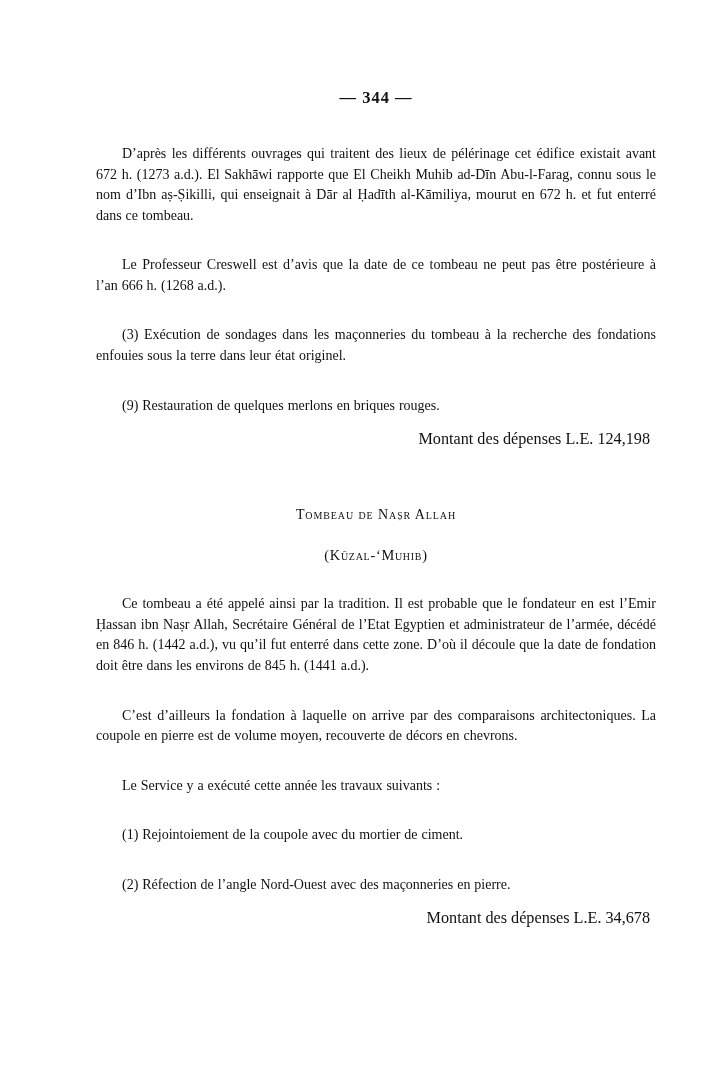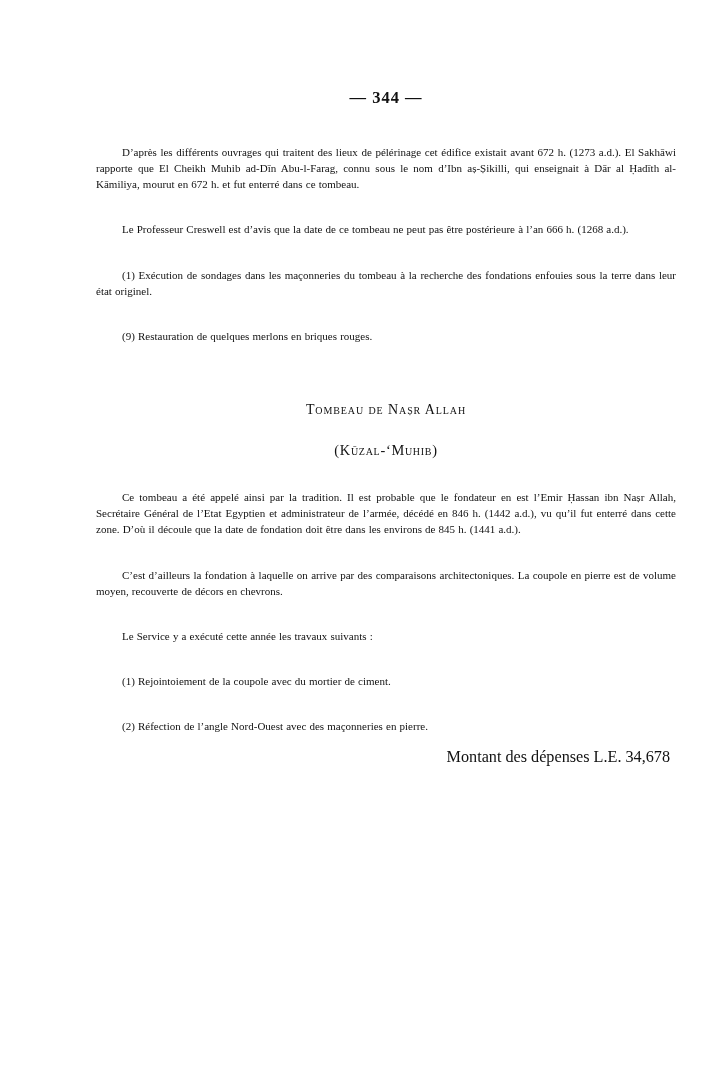--- a/index.html
+++ b/index.html
@@ -12,32 +12,32 @@
     height: 1082px;
     font-family: "Liberation Serif", serif;
     color: #111111;
     position: relative;
     overflow: hidden;
   }
   .page {
     width: 720px;
     height: 1082px;
     box-sizing: border-box;
-    padding: 88px 44px 40px 96px;
+    padding: 88px 64px 40px 96px;
     position: relative;
   }
   .page-number {
     text-align: center;
     font-size: 16.5px;
     letter-spacing: 1px;
     font-weight: bold;
     margin-bottom: 36px;
   }
   .para {
-    font-size: 11px;
+    font-size: 14px;
     line-height: 1.47;
     text-align: justify;
     text-align-last: left;
     margin: 0 0 9px 0;
     word-spacing: 0.4px;
   }
   .para.indent {
     text-indent: 26px;
   }
   .para.gap {
@@ -71,24 +71,25 @@
 
 <div class="page">
 
   <div class="page-number">— 344 —</div>
 
   <p class="para indent">D’après les différents ouvrages qui traitent des lieux de pélérinage cet édifice existait avant 672 h. (1273 a.d.). El Sakhāwi rapporte que El Cheikh Muhib ad-Dīn Abu-l-Farag, connu sous le nom d’Ibn aṣ-Ṣikilli, qui enseignait à Dār al Ḥadīth al-Kāmiliya, mourut en 672 h. et fut enterré dans ce tombeau.</p>
 
   <p class="para indent gap">Le Professeur Creswell est d’avis que la date de ce tombeau ne peut pas être postérieure à l’an 666 h. (1268 a.d.).</p>
 
 
-  <p class="para indent gap">(1) Exécution de sondages dans les maçonneries du tombeau à la recherche des fondations enfouies sous la terre dans leur état originel.</p>
+  <p class="para indent gap">(3) Exécution de sondages dans les maçonneries du tombeau à la recherche des fondations enfouies sous la terre dans leur état originel.</p>
 
   <p class="para indent gap">(9) Restauration de quelques merlons en briques rouges.</p>
 
+  <p class="amount">Montant des dépenses L.E. 124,198</p>
 
   <h2 class="section-head">Tombeau de Naṣr Allah</h2>
 
   <h3 class="section-sub">(Kūzal-‘Muhib)</h3>
 
   <p class="para indent">Ce tombeau a été appelé ainsi par la tradition. Il est probable que le fondateur en est l’Emir Ḥassan ibn Naṣr Allah, Secrétaire Général de l’Etat Egyptien et administrateur de l’armée, décédé en 846 h. (1442 a.d.), vu qu’il fut enterré dans cette zone. D’où il découle que la date de fondation doit être dans les environs de 845 h. (1441 a.d.).</p>
 
   <p class="para indent gap">C’est d’ailleurs la fondation à laquelle on arrive par des comparaisons architectoniques. La coupole en pierre est de volume moyen, recouverte de décors en chevrons.</p>
 
   <p class="para indent gap">Le Service y a exécuté cette année les travaux suivants :</p>

